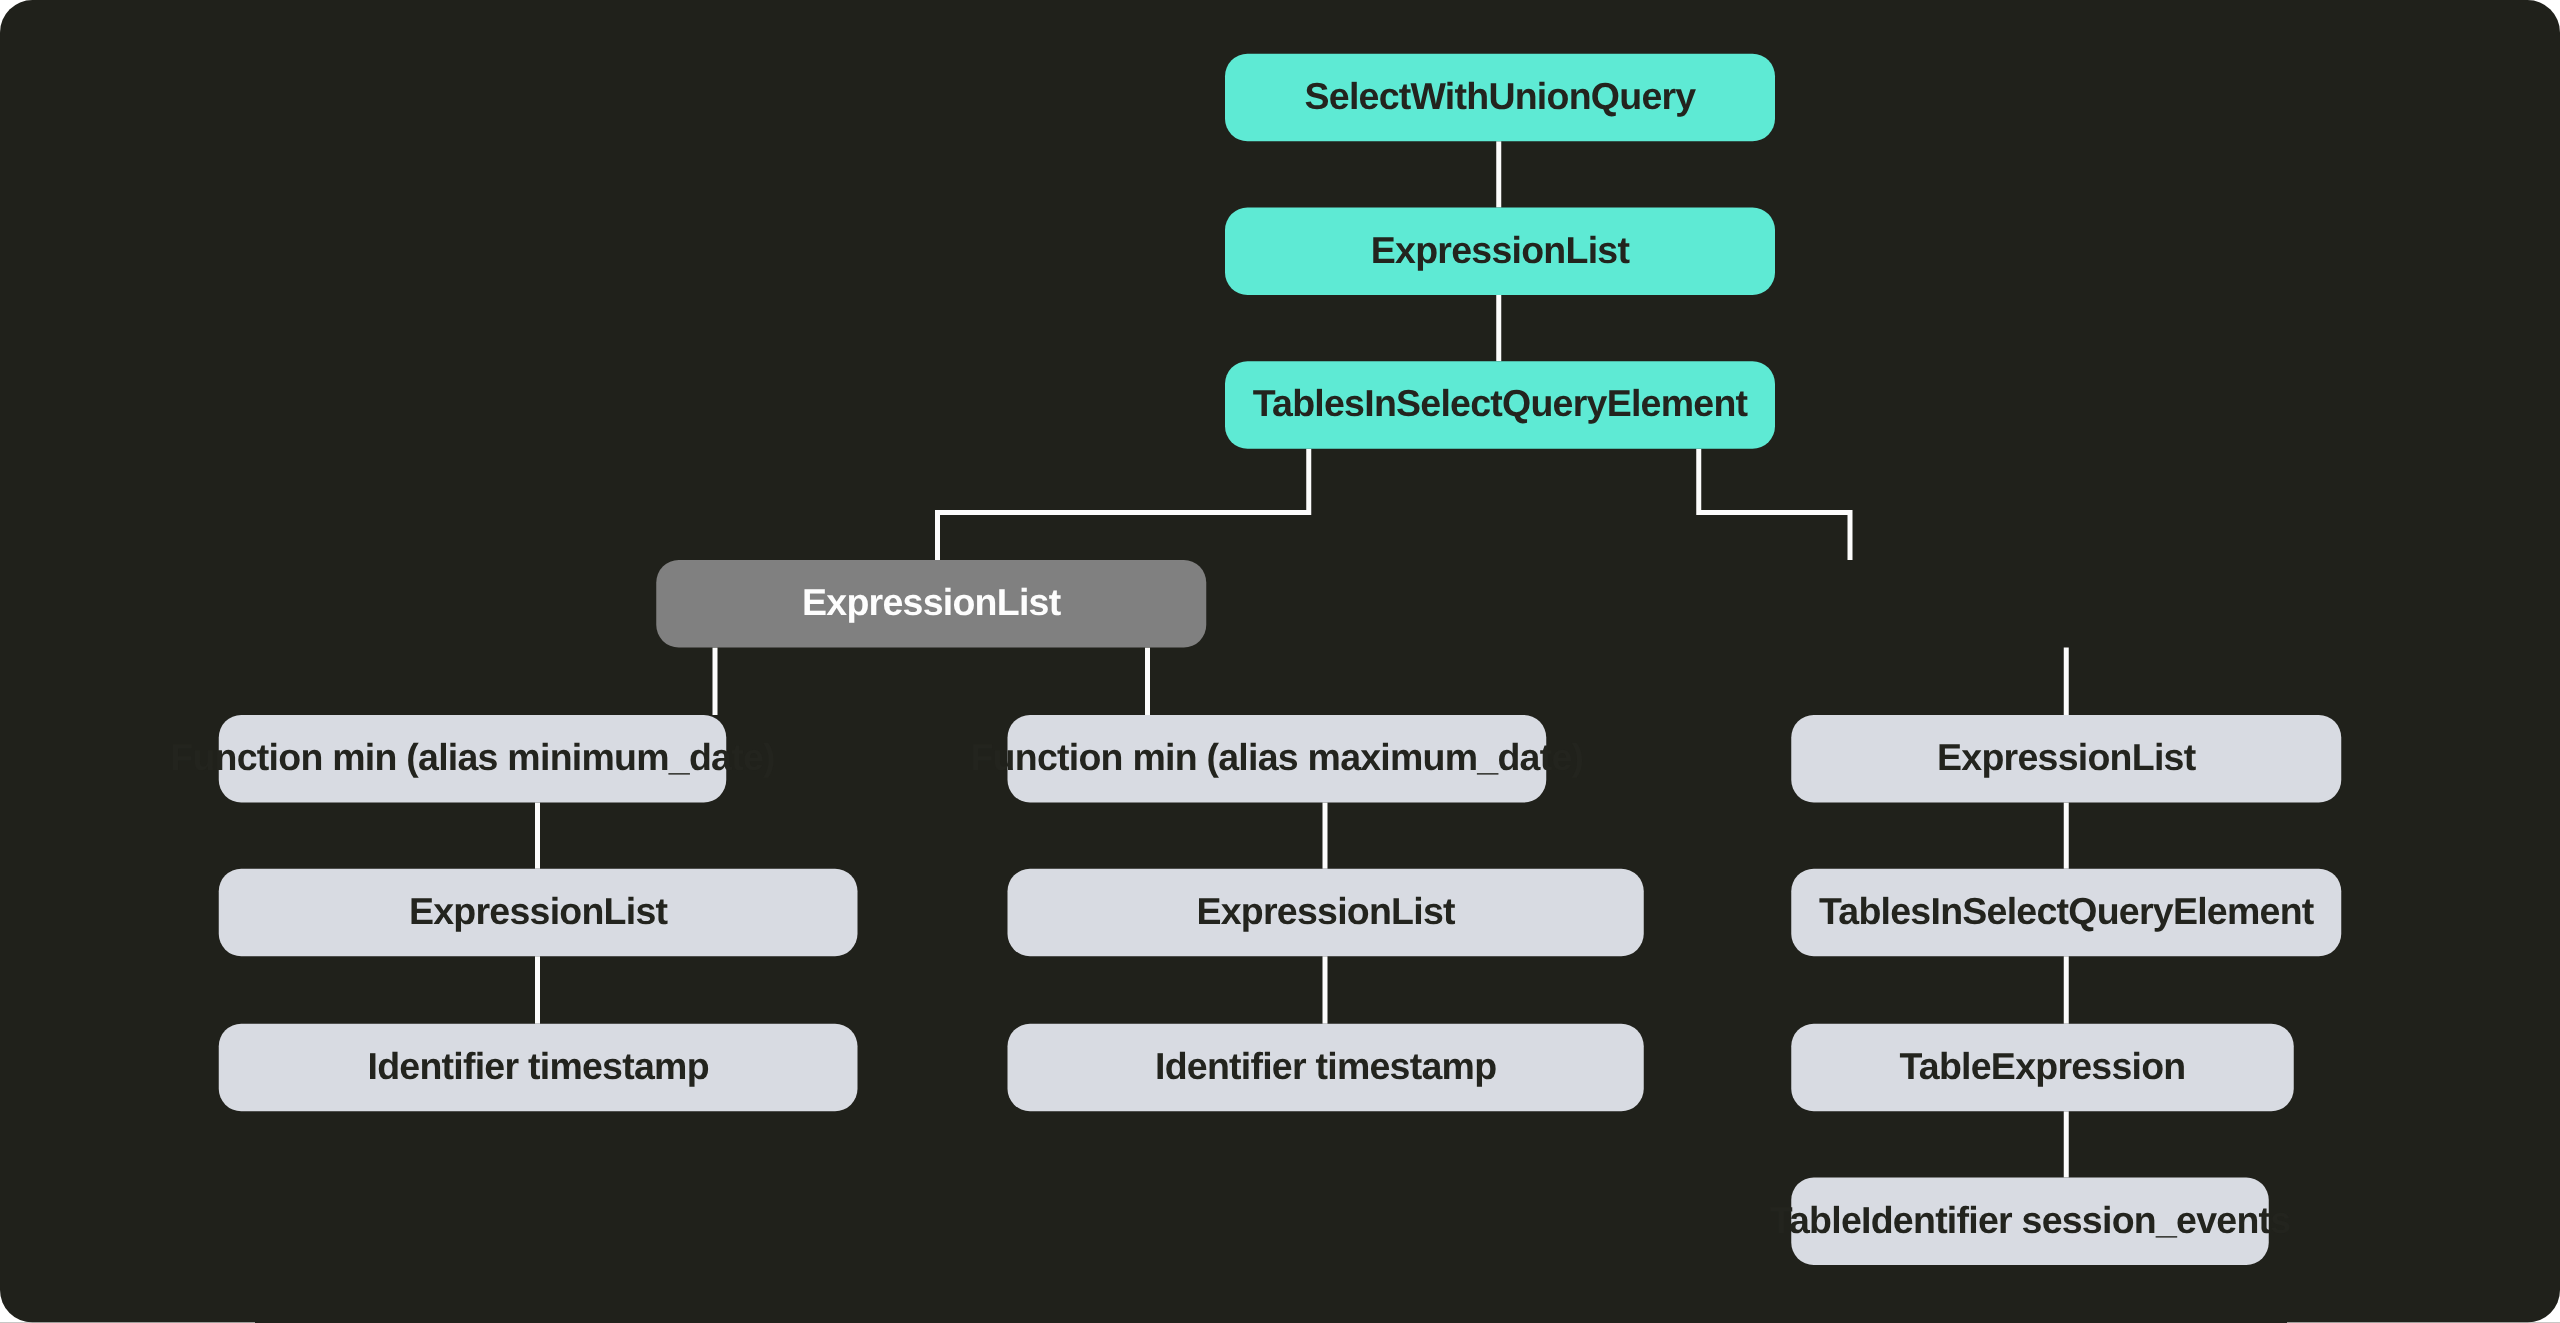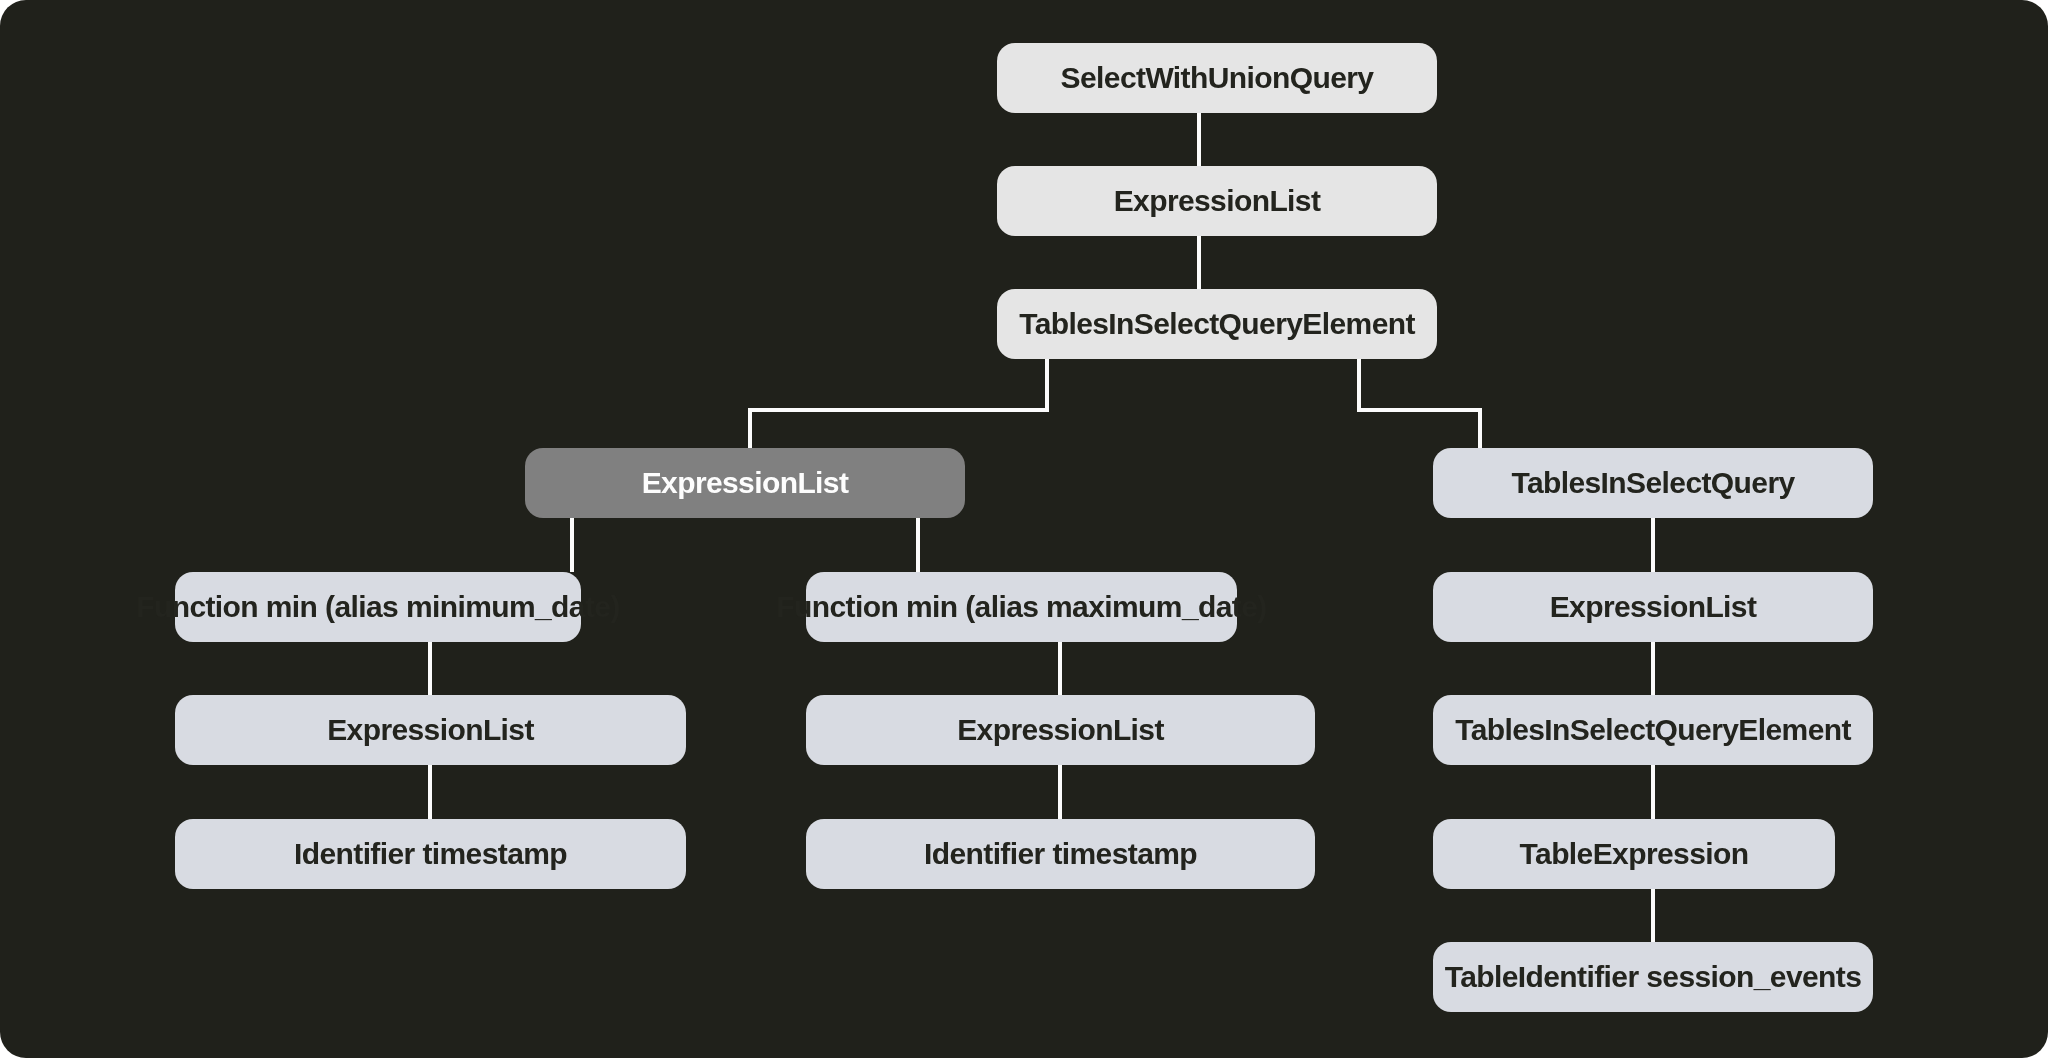--- a/index.html
+++ b/index.html
@@ -39,21 +39,21 @@
     justify-content: center;
     font-size: 30px;
     font-weight: 700;
     letter-spacing: -0.6px;
     white-space: nowrap;
     color: #23241e;
     box-sizing: border-box;
     padding: 0 10px;
     cursor: pointer;
   }
-  .node.yellow { background: #e5e5e5; color: #23241e; margin-left: 17px; }
+  .node.yellow { background: #5eead4; color: #23241e; }
   .node.light  { background: #d8dbe2; color: #23241e; }
   .node.gray   { background: #808080; color: #fdfdfd; }
 </style>
 </head>
 <body>
 
 <div class="canvas">
 
   <svg class="edges" viewBox="0 0 2048 1058" xmlns="http://www.w3.org/2000/svg">
     <polyline points="1199,113 1199,166"></polyline>
@@ -73,35 +73,34 @@
   </svg>
 
   <div class="node yellow" style="left:980px;  top:43px;  width:440px">SelectWithUnionQuery</div>
 
   <div class="node yellow" style="left:980px;  top:166px; width:440px">ExpressionList</div>
 
   <div class="node yellow" style="left:980px;  top:289px; width:440px">TablesInSelectQueryElement</div>
 
   <div class="node gray" style="left:525px;  top:448px; width:440px">ExpressionList</div>
 
-  <div class="node light" style="left:1433px; top:448px; width:440px">TablesInSelectQuery</div>
 
   <div class="node light" style="left:175px;  top:572px; width:406px">Function min (alias minimum_date)</div>
 
   <div class="node light" style="left:806px;  top:572px; width:431px">Function min (alias maximum_date)</div>
 
   <div class="node light" style="left:1433px; top:572px; width:440px">ExpressionList</div>
 
   <div class="node light" style="left:175px;  top:695px; width:511px">ExpressionList</div>
 
   <div class="node light" style="left:806px;  top:695px; width:509px">ExpressionList</div>
 
   <div class="node light" style="left:1433px; top:695px; width:440px">TablesInSelectQueryElement</div>
 
   <div class="node light" style="left:175px;  top:819px; width:511px">Identifier timestamp</div>
 
   <div class="node light" style="left:806px;  top:819px; width:509px">Identifier timestamp</div>
 
   <div class="node light" style="left:1433px; top:819px; width:402px">TableExpression</div>
 
-  <div class="node light" style="left:1433px; top:942px; width:440px">TableIdentifier session_events</div>
+  <div class="node light" style="left:1433px; top:942px; width:382px">TableIdentifier session_events</div>
 
 </div>
 
 </body></html>

